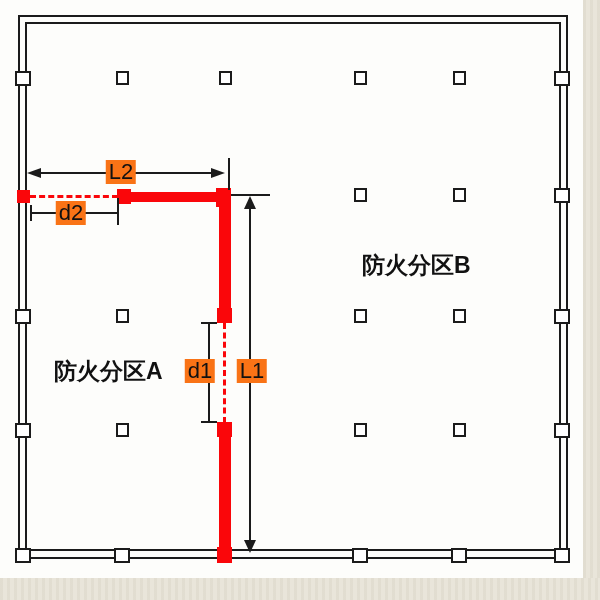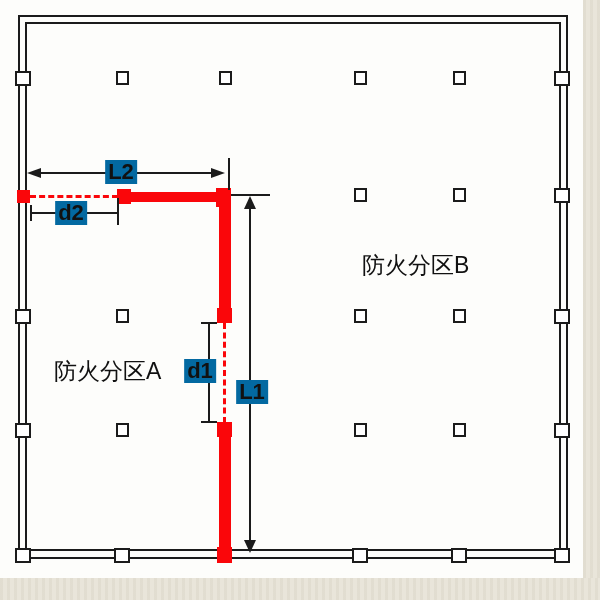--- a/index.html
+++ b/index.html
@@ -28,27 +28,27 @@
   .fw-sq{position:absolute;background:#fa060a;z-index:4;}
   .dash-h{height:0;border-top:3px dashed #fa060a;}
   .dash-v{width:0;border-left:3px dashed #fa060a;}
   .dim{position:absolute;background:#1b1b1b;z-index:5;}
   .arrow{position:absolute;width:0;height:0;z-index:5;}
   .arrow.left {border-top:5px solid transparent;border-bottom:5px solid transparent;border-right:14px solid #1b1b1b;}
   .arrow.rightw{border-top:5px solid transparent;border-bottom:5px solid transparent;border-left:14px solid #1b1b1b;}
   .arrow.up   {border-left:6px solid transparent;border-right:6px solid transparent;border-bottom:13px solid #1b1b1b;}
   .arrow.down {border-left:6px solid transparent;border-right:6px solid transparent;border-top:13px solid #1b1b1b;}
   .dim-label{
-    position:absolute;z-index:6;background:#0369a1;
+    position:absolute;z-index:6;background:#f97316;
     color:#111;font-size:22px;line-height:1;padding:1px 3px;
-    transform:translate(-50%,-50%);white-space:nowrap;font-weight:bold;
+    transform:translate(-50%,-50%);white-space:nowrap;
   }
   .zone-label{
     position:absolute;z-index:6;color:#111;
-    font-size:23px;line-height:1.15;white-space:nowrap;z-index:6;
+    font-size:23px;line-height:1.15;white-space:nowrap;z-index:6;font-weight:bold;
   }
 </style>
 </head>
 <body>
 
 <div class="canvas">
 
   <div class="margin right"></div>
   <div class="margin bottom"></div>
 
@@ -111,18 +111,18 @@
 
   <div class="dim" style="left:208px;top:322px;width:2px;height:101px;"></div>
   <div class="dim" style="left:201px;top:322px;width:16px;height:2px;"></div>
   <div class="dim" style="left:201px;top:421px;width:16px;height:2px;"></div>
   <div class="dim-label" style="left:200px;top:371px;">d1</div>
 
   <div class="dim" style="left:249px;top:200px;width:2px;height:348px;"></div>
   <div class="arrow up" style="left:244px;top:196px;"></div>
   <div class="arrow down" style="left:244px;top:540px;"></div>
   <div class="dim" style="left:231px;top:194px;width:39px;height:2px;"></div>
-  <div class="dim-label" style="left:252px;top:392px;">L1</div>
+  <div class="dim-label" style="left:252px;top:371px;">L1</div>
 
   <div class="zone-label" style="left:54px;top:358px;">防火分区A</div>
   <div class="zone-label" style="left:362px;top:252px;">防火分区B</div>
 
 </div>
 
 </body></html>

